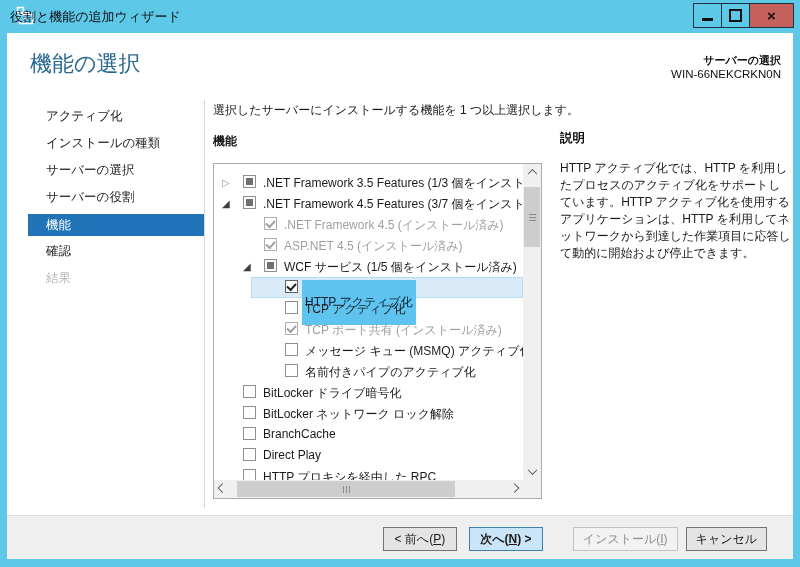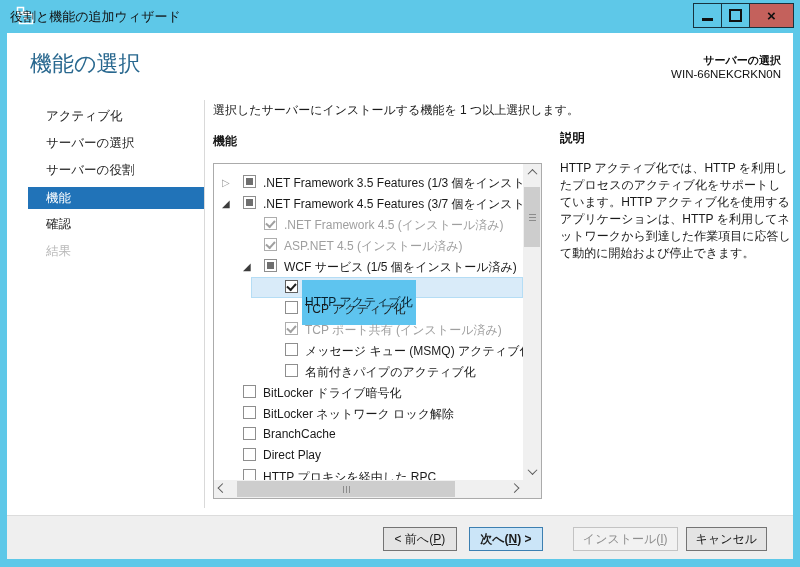--- a/index.html
+++ b/index.html
@@ -100,20 +100,21 @@
   <div class="content">
 
     <div class="heading">機能の選択</div>
     <div class="target">
       <div class="tlabel">サーバーの選択</div>
       <div class="tname">WIN-66NEKCRKN0N</div>
     </div>
 
     <div class="sidebar">
         <div class="side-item normal">アクティブ化</div>
+        <div class="side-item normal">インストールの種類</div>
         <div class="side-item normal">サーバーの選択</div>
         <div class="side-item normal">サーバーの役割</div>
         <div class="side-item selected">機能</div>
         <div class="side-item normal">確認</div>
         <div class="side-item disabled">結果</div>
       </div>
     <div class="vdivider"></div>
 
     <div class="instruction">選択したサーバーにインストールする機能を 1 つ以上選択します。</div>
     <div class="tree-label">機能</div>

